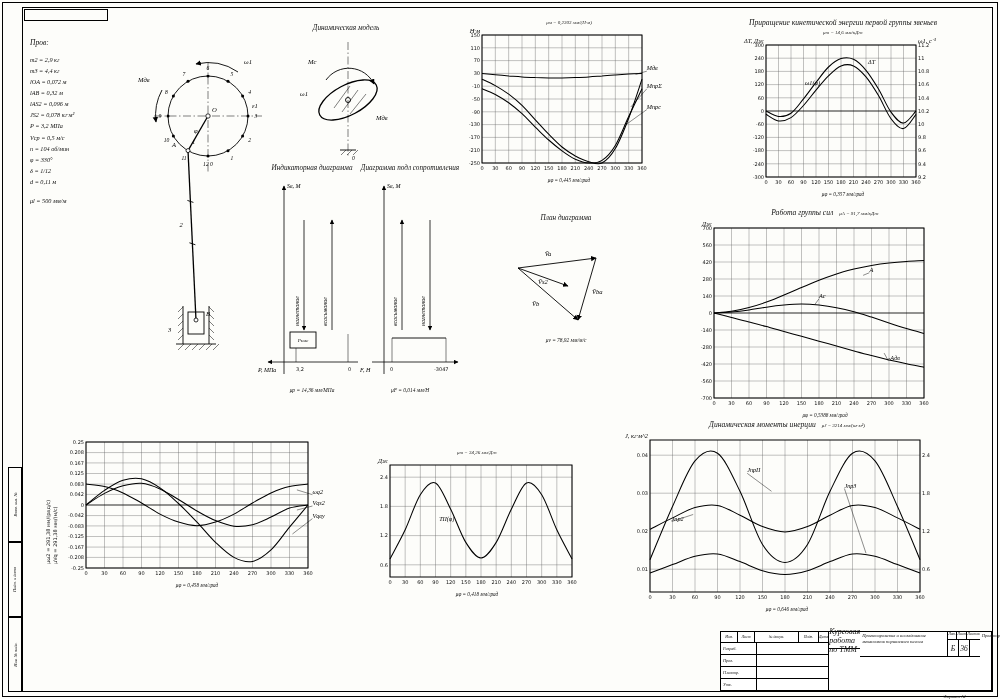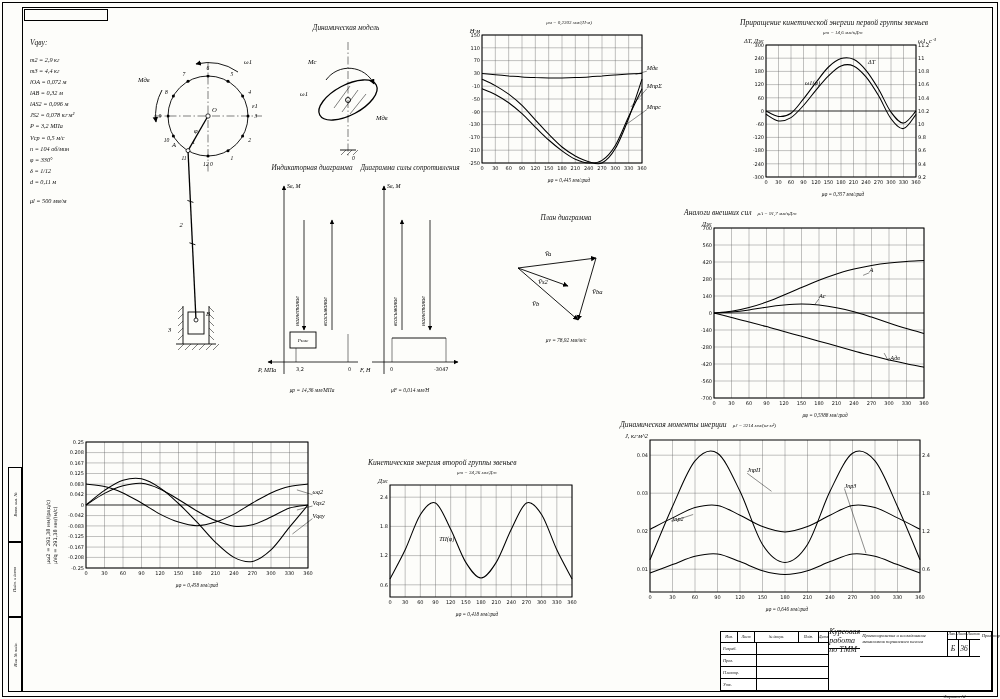--- a/index.html
+++ b/index.html
@@ -2,21 +2,21 @@
 <html><head>
 <meta charset="utf-8">
 <style>
 *{box-sizing:border-box;margin:0;padding:0}
 body{background:#fff;font-family:"Liberation Serif",serif}
 .sheet{position:relative;width:1000px;height:699px;background:#fdfdfa;overflow:hidden;color:#111}
 .outer{position:absolute;inset:2px;border:1.4px solid #000}
 .frame{position:absolute;left:22px;top:7px;right:7px;bottom:7px;border:1.6px solid #000}
 .sec{position:absolute;font-style:italic}
 .ctitle{font:italic 7.6px "Liberation Serif",serif;display:inline-block}
-.chead{line-height:1.25}
+.chead{text-align:center;line-height:1.25}
 .cnote{font:italic 5px "Liberation Serif",serif;text-align:center;color:#222}
 .cnote-inline{font:italic 5px "Liberation Serif",serif;margin-left:6px}
 .cxnote{font:italic 5.2px "Liberation Serif",serif;text-align:center;margin-top:1px}
 .given{font:italic 6.2px "Liberation Serif",serif;line-height:1.8}
 .given .gt{font-size:7.5px;margin-bottom:4px}
 .given .gs{margin-top:8px}
 .sub-title{font:italic 7.2px "Liberation Serif",serif;text-align:center;margin-bottom:2px}
 svg{display:block}
 .grid{stroke:#666;stroke-width:.4}
 .zero{stroke:#000;stroke-width:.85}
@@ -64,21 +64,21 @@
 </style>
 </head>
 <body>
 
 <div class="sheet">
   <div class="outer"></div>
   <div class="frame"></div>
   <div class="corner-stamp"></div>
 
   <div class="sec given" style="left:30px;top:36px;width:92px">
-    <div class="gt">Vqвy:</div>
+    <div class="gt">Пров:</div>
     <div id="given-list">
         <div>m2 = 2,9 кг</div>
         <div>m3 = 4,4 кг</div>
         <div>lOA = 0,072 м</div>
         <div>lAB = 0,32 м</div>
         <div>lAS2 = 0,096 м</div>
         <div>JS2 = 0,078 кг·м²</div>
         <div>P = 3,2 МПа</div>
         <div>Vср = 0,5 м/с</div>
         <div>n = 104 об/мин</div>
@@ -194,21 +194,21 @@
       <text x="2" y="198" class="lab">P, МПа</text>
       <text x="40" y="197" class="tick">3,2</text>
       <text x="92" y="197" class="tick">0</text>
       <line x1="40" y1="174" x2="40" y2="188" class="hat"></line>
       <line x1="92" y1="160" x2="92" y2="188" class="hat"></line>
     </svg>
     <div class="scale-note">μр = 14,36 мм/МПа</div>
   </div>
 
   <div class="sec" style="left:358px;top:164px;width:104px">
-    <div class="sub-title">Диаграмма силы сопротивления</div>
+    <div class="sub-title">Диаграмма подл сопротивления</div>
     <svg width="104" height="212">
       <line x1="26" y1="200" x2="26" y2="12" class="axis" marker-end="url(#arr)"></line>
       <text x="29" y="14" class="lab">Sв, М</text>
       <line x1="44" y1="156" x2="44" y2="46" class="axis" marker-end="url(#arr)"></line>
       <text transform="rotate(-90 39 152)" x="39" y="152" class="lab">всасывание</text>
       <line x1="72" y1="46" x2="72" y2="156" class="axis" marker-end="url(#arr)"></line>
       <text transform="rotate(-90 67 152)" x="67" y="152" class="lab">нагнетание</text>
       <line x1="14" y1="188" x2="100" y2="188" class="axis" marker-end="url(#arr)"></line>
       <text x="2" y="198" class="lab">F, Н</text>
       <text x="32" y="197" class="tick">0</text>
@@ -373,21 +373,21 @@
           <path d="M26.0,76.0C28.1,76.9 34.3,81.1 38.5,81.5C42.7,81.9 46.8,81.1 51.0,78.2C55.2,75.3 59.3,69.0 63.5,63.9C67.7,58.8 71.8,52.7 76.0,47.4C80.2,42.1 84.3,36.0 88.5,32.0C92.7,28.0 96.8,24.9 101.0,23.6C105.2,22.4 109.3,22.4 113.5,24.3C117.7,26.2 121.8,30.3 126.0,35.3C130.2,40.3 134.3,47.0 138.5,54.0C142.7,61.0 146.8,71.4 151.0,77.1C155.2,82.8 159.3,88.3 163.5,88.1C167.7,87.9 173.9,78.0 176.0,76.0" class="series"></path>
           <text x="128" y="28.7" class="slabel">ΔT</text>
           <path d="M26.0,79.3C28.1,80.4 34.3,85.3 38.5,85.9C42.7,86.4 46.8,85.2 51.0,82.6C55.2,80.0 59.3,75.1 63.5,70.5C67.7,65.9 71.8,60.1 76.0,55.1C80.2,50.1 84.3,44.8 88.5,40.8C92.7,36.8 96.8,32.5 101.0,30.9C105.2,29.3 109.3,29.1 113.5,30.9C117.7,32.7 121.8,36.9 126.0,41.9C130.2,46.9 134.3,53.6 138.5,60.6C142.7,67.6 146.8,78.2 151.0,83.7C155.2,89.2 159.3,94.3 163.5,93.6C167.7,92.9 173.9,81.7 176.0,79.3" class="series"></path>
           <text x="65" y="49.6" class="slabel">ω1(φ)</text>
         </svg>
       </div>
     <div class="cxnote">μφ = 0,357 мм/град</div>
   </div>
 
   <div class="sec" style="left:684px;top:200px;width:282px">
-    <div class="chead"><span class="ctitle">Аналоги внешних сил</span><span class="cnote-inline">μА = 91,7 мм/кДж</span></div>
+    <div class="chead"><span class="ctitle">Работа группы сил</span><span class="cnote-inline">μА = 91,7 мм/кДж</span></div>
     <div>
         <svg width="276" height="191">
           <line x1="30" y1="8" x2="30" y2="178" class="grid"></line>
           <text x="30" y="184.5" class="tick" text-anchor="middle">0</text>
           <line x1="47.5" y1="8" x2="47.5" y2="178" class="grid"></line>
           <text x="47.5" y="184.5" class="tick" text-anchor="middle">30</text>
           <line x1="65" y1="8" x2="65" y2="178" class="grid"></line>
           <text x="65" y="184.5" class="tick" text-anchor="middle">60</text>
           <line x1="82.5" y1="8" x2="82.5" y2="178" class="grid"></line>
           <text x="82.5" y="184.5" class="tick" text-anchor="middle">90</text>
@@ -513,21 +513,20 @@
           <line x1="268.44" y1="72" x2="252.89999999999998" y2="76.04" class="leader"></line>
           <path d="M42.0,71.0C45.1,68.6 54.3,60.5 60.5,56.4C66.7,52.3 72.8,48.2 79.0,46.3C85.2,44.4 91.3,43.5 97.5,44.8C103.7,46.1 109.8,49.7 116.0,53.9C122.2,58.0 128.3,63.8 134.5,69.5C140.7,75.2 146.8,81.7 153.0,88.1C159.2,94.6 165.3,102.4 171.5,108.3C177.7,114.2 183.8,120.2 190.0,123.4C196.2,126.6 202.3,128.7 208.5,127.4C214.7,126.2 220.8,121.6 227.0,115.9C233.2,110.1 239.3,100.7 245.5,93.2C251.7,85.7 260.9,74.7 264.0,71.0" class="series"></path>
           <text x="268.44" y="83.6" class="slabel">Vqвy</text>
           <line x1="268.44" y1="84.6" x2="248.46" y2="99.98" class="leader"></line>
         </svg>
       </div>
     <div class="cxnote">μφ = 0,458 мм/град</div>
   </div>
 
   <div class="sec" style="left:368px;top:450px;width:218px">
-    <div class="chead"><span class="ctitle">Кинетическая энергия второй группы звеньев</span></div>
     <div class="cnote">μт = 34,26 мм/Дж</div>
     <div>
         <svg width="214" height="135">
           <line x1="22" y1="10" x2="22" y2="122" class="grid"></line>
           <text x="22" y="128.5" class="tick" text-anchor="middle">0</text>
           <line x1="37.166666666666664" y1="10" x2="37.166666666666664" y2="122" class="grid"></line>
           <text x="37.166666666666664" y="128.5" class="tick" text-anchor="middle">30</text>
           <line x1="52.33333333333333" y1="10" x2="52.33333333333333" y2="122" class="grid"></line>
           <text x="52.33333333333333" y="128.5" class="tick" text-anchor="middle">60</text>
           <line x1="67.5" y1="10" x2="67.5" y2="122" class="grid"></line>

